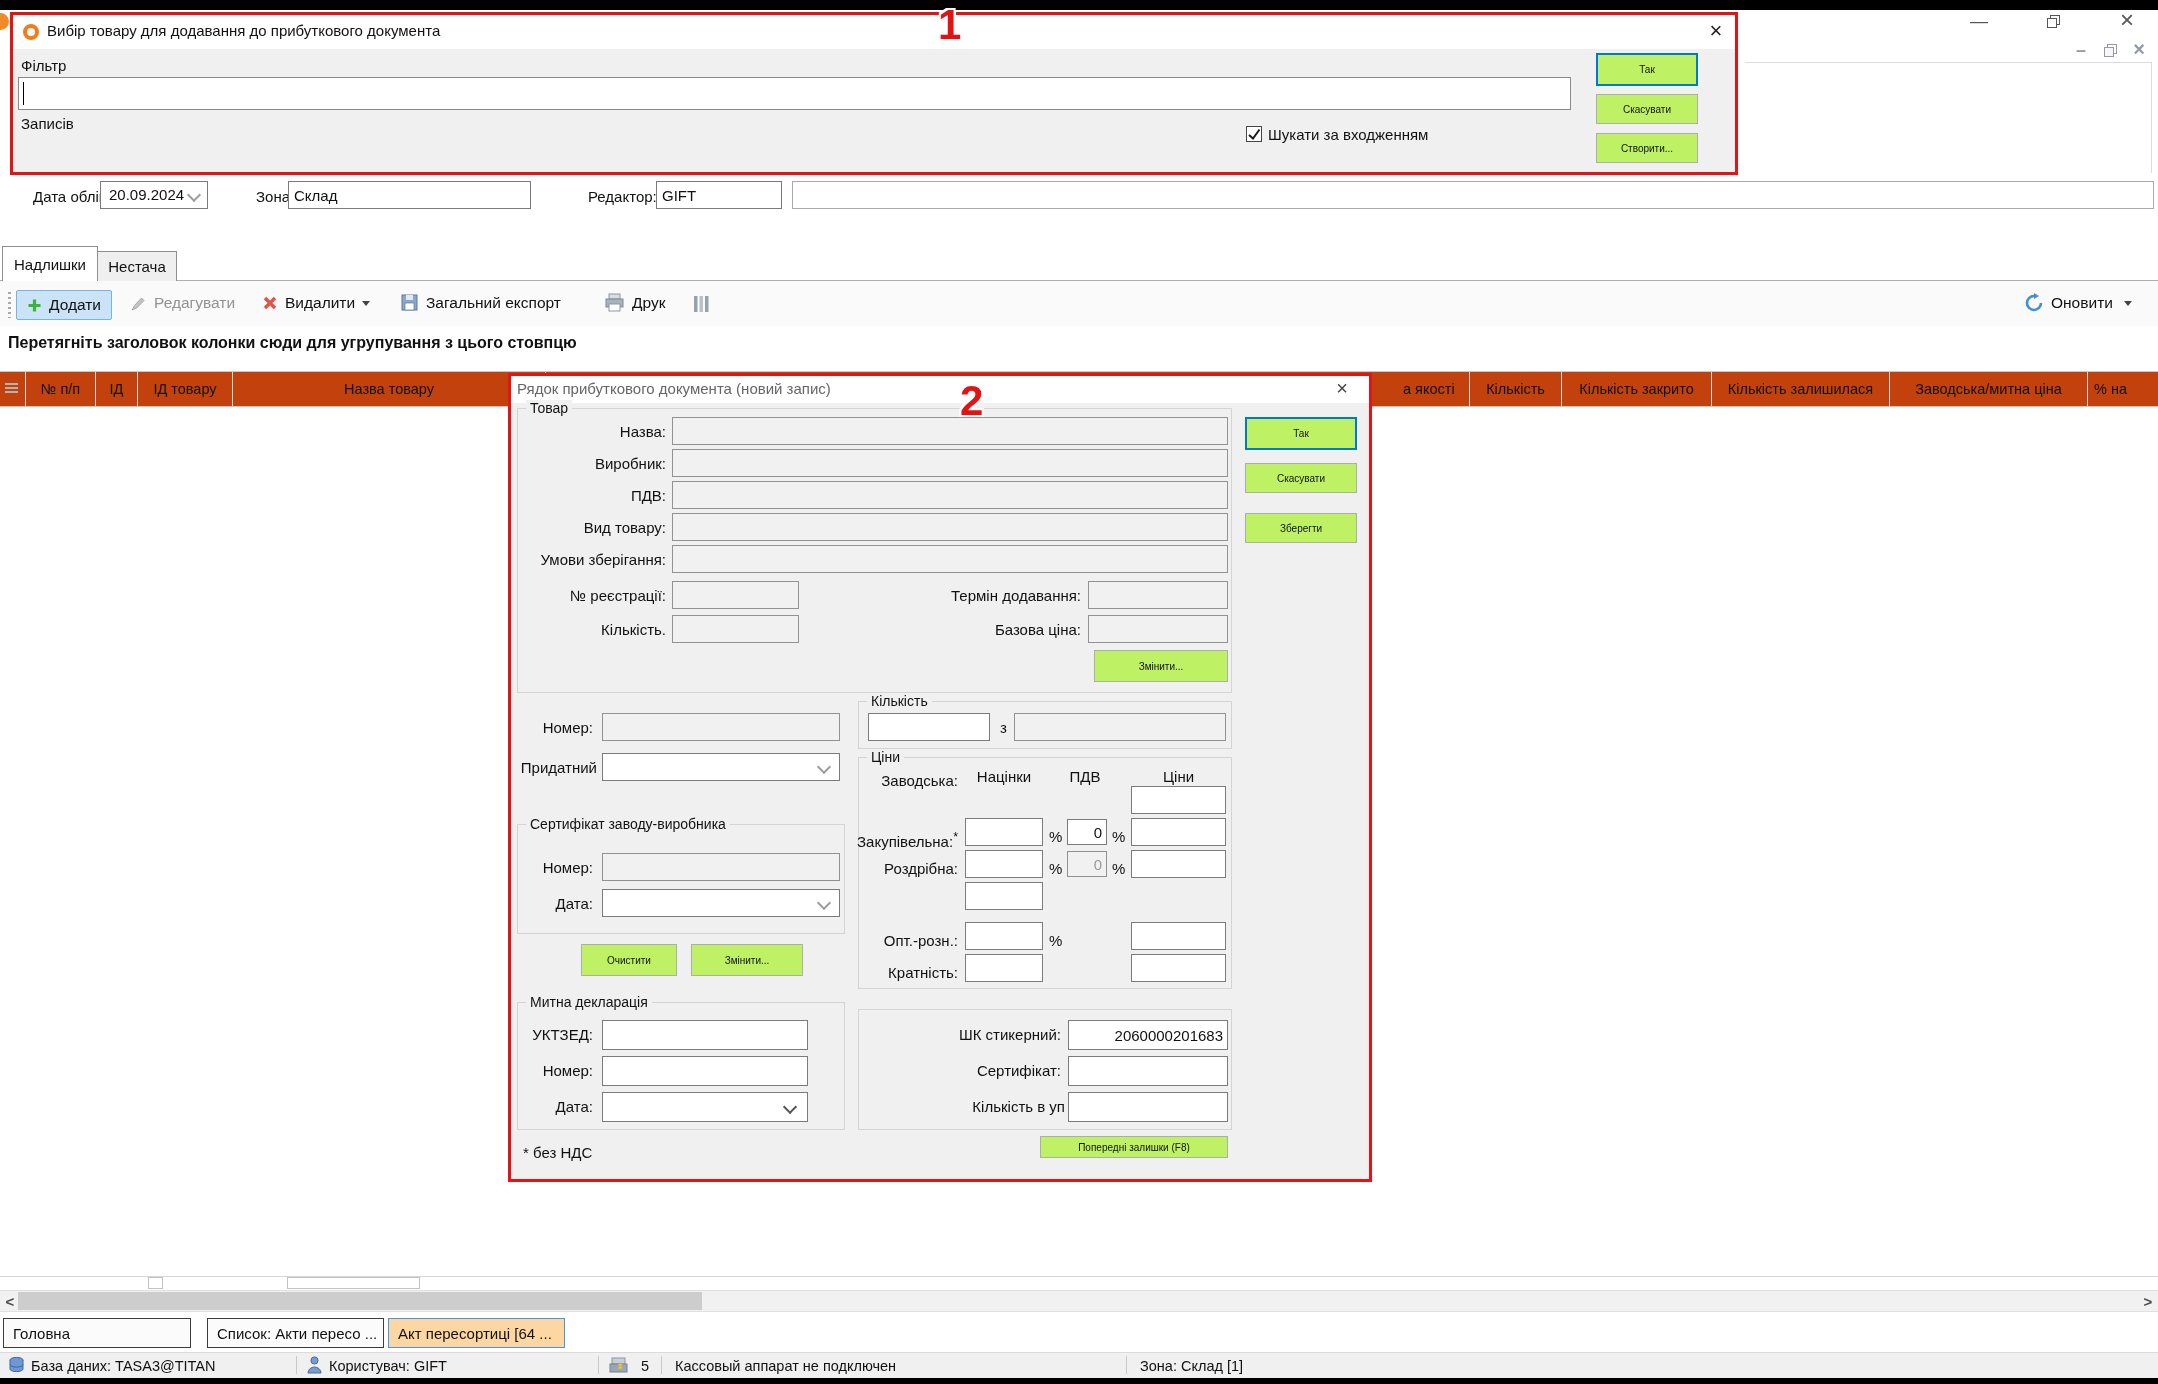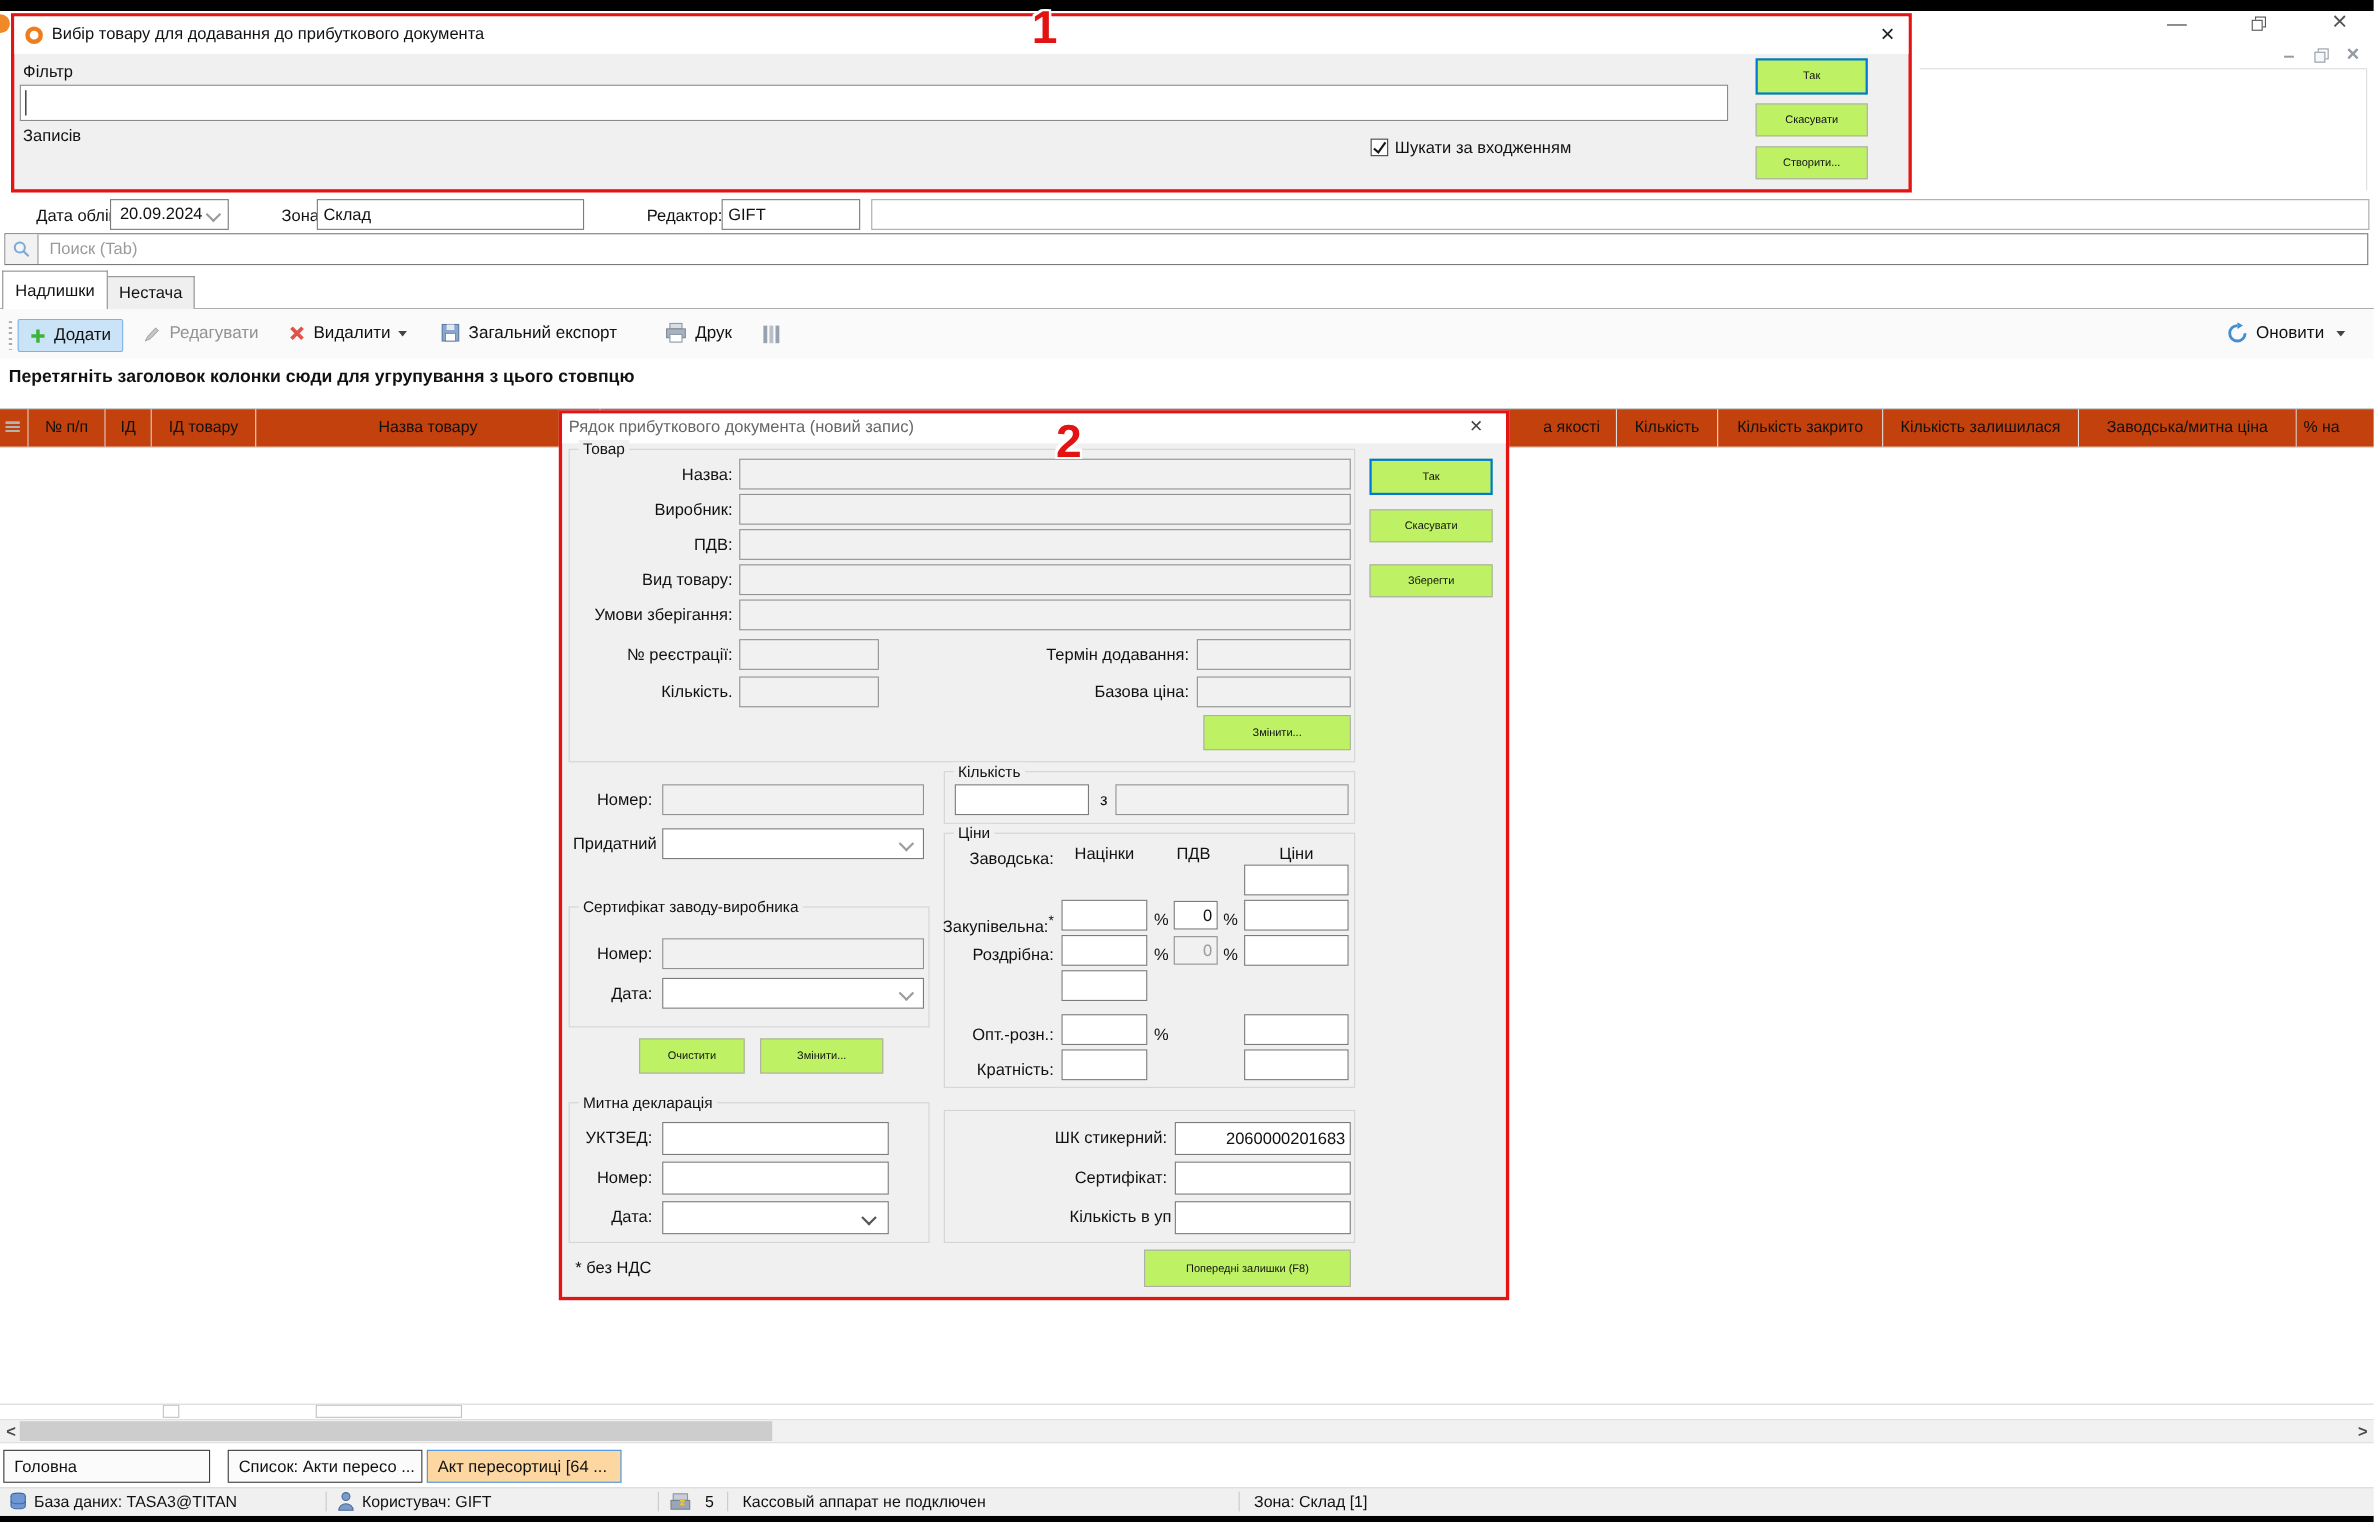--- a/index.html
+++ b/index.html
@@ -79,29 +79,20 @@
   <div class="lab" style="left:256px;top:188px">Зона:</div>
   <div class="inp vall" style="left:288px;top:181px;width:243px;height:28px">
       <span>Склад</span>
     </div>
   <div class="lab" style="left:588px;top:188px">Редактор:</div>
   <div class="inp vall" style="left:656px;top:181px;width:126px;height:28px">
       <span>GIFT</span>
     </div>
   <div class="inp" style="left:792px;top:181px;width:1362px;height:28px;border-color:#a9a9a9"></div>
 
-  <div class="inp" style="left:4px;top:212px;width:2149px;height:29px">
-    <div class="abs" style="left:0;top:0;width:29px;height:27px;background:#f2f2f2;border-right:1px solid #9a9a9a;display:flex;align-items:center;justify-content:center">
-      <svg width="17" height="17">
-          <circle cx="7" cy="7" r="4.6" fill="#eef5fb" stroke="#7fa9d2" stroke-width="1.8"></circle>
-          <line x1="10.4" y1="10.4" x2="15" y2="15" stroke="#7fa9d2" stroke-width="2"></line>
-        </svg>
-    </div>
-    <span class="abs" style="left:40px;top:5px;color:#9b9b9b">Поиск (Tab)</span>
-  </div>
 
   <div class="abs" style="left:0;top:280px;width:2158px;height:1px;background:#aeaeae"></div>
   <div class="abs" style="left:97px;top:251px;width:80px;height:30px;background:#efefef;border:1px solid #8f8f8f;border-bottom:none;box-sizing:border-box;display:flex;align-items:center;justify-content:center">
       <span>Нестача</span>
     </div>
   <div class="abs" style="left:2px;top:246px;width:96px;height:35px;background:#fff;border:1px solid #8f8f8f;border-bottom:none;box-sizing:border-box;display:flex;align-items:center;justify-content:center;z-index:2">
       <span>Надлишки</span>
     </div>
 
   <div class="abs" style="left:0;top:281px;width:2158px;height:45px;background:#fafafa"></div>
@@ -328,21 +319,21 @@
 
     <div class="grp" style="left:347px;top:633px;width:374px;height:121px"></div>
     <div class="lab r" style="left:380px;top:650px;width:170px">ШК стикерний:</div>
     <div class="inp valr" style="left:557px;top:644px;width:160px;height:30px">2060000201683</div>
     <div class="lab r" style="left:380px;top:686px;width:170px">Сертифікат:</div>
     <div class="inp" style="left:557px;top:680px;width:160px;height:30px"></div>
     <div class="lab r" style="left:380px;top:722px;width:174px">Кількість в уп</div>
     <div class="inp" style="left:557px;top:716px;width:160px;height:30px"></div>
 
     <div class="lab" style="left:12px;top:768px">* без НДС</div>
-    <div class="btn" style="left:529px;top:760px;width:188px;height:34px">Попередні залишки (F8)</div>
+    <div class="btn" style="left:529px;top:760px;width:188px;height:22px">Попередні залишки (F8)</div>
   </div>
 
   <div class="dlg" style="left:10px;top:12px;width:1728px;height:163px">
     <div class="titlebar" style="height:34px">
       <div class="orange-ring abs" style="left:10px;top:9px"></div>
       <span class="abs" style="left:34px;top:7px">Вибір товару для додавання до прибуткового документа</span>
       <span class="abs" style="left:1688px;top:3px;width:30px;height:26px;display:flex;align-items:center;justify-content:center;font-size:22px;color:#222">×</span>
     </div>
     <div class="lab" style="left:8px;top:42px">Фільтр</div>
     <div class="inp" style="left:5px;top:62px;width:1553px;height:33px;border-color:#8a8a8a">

